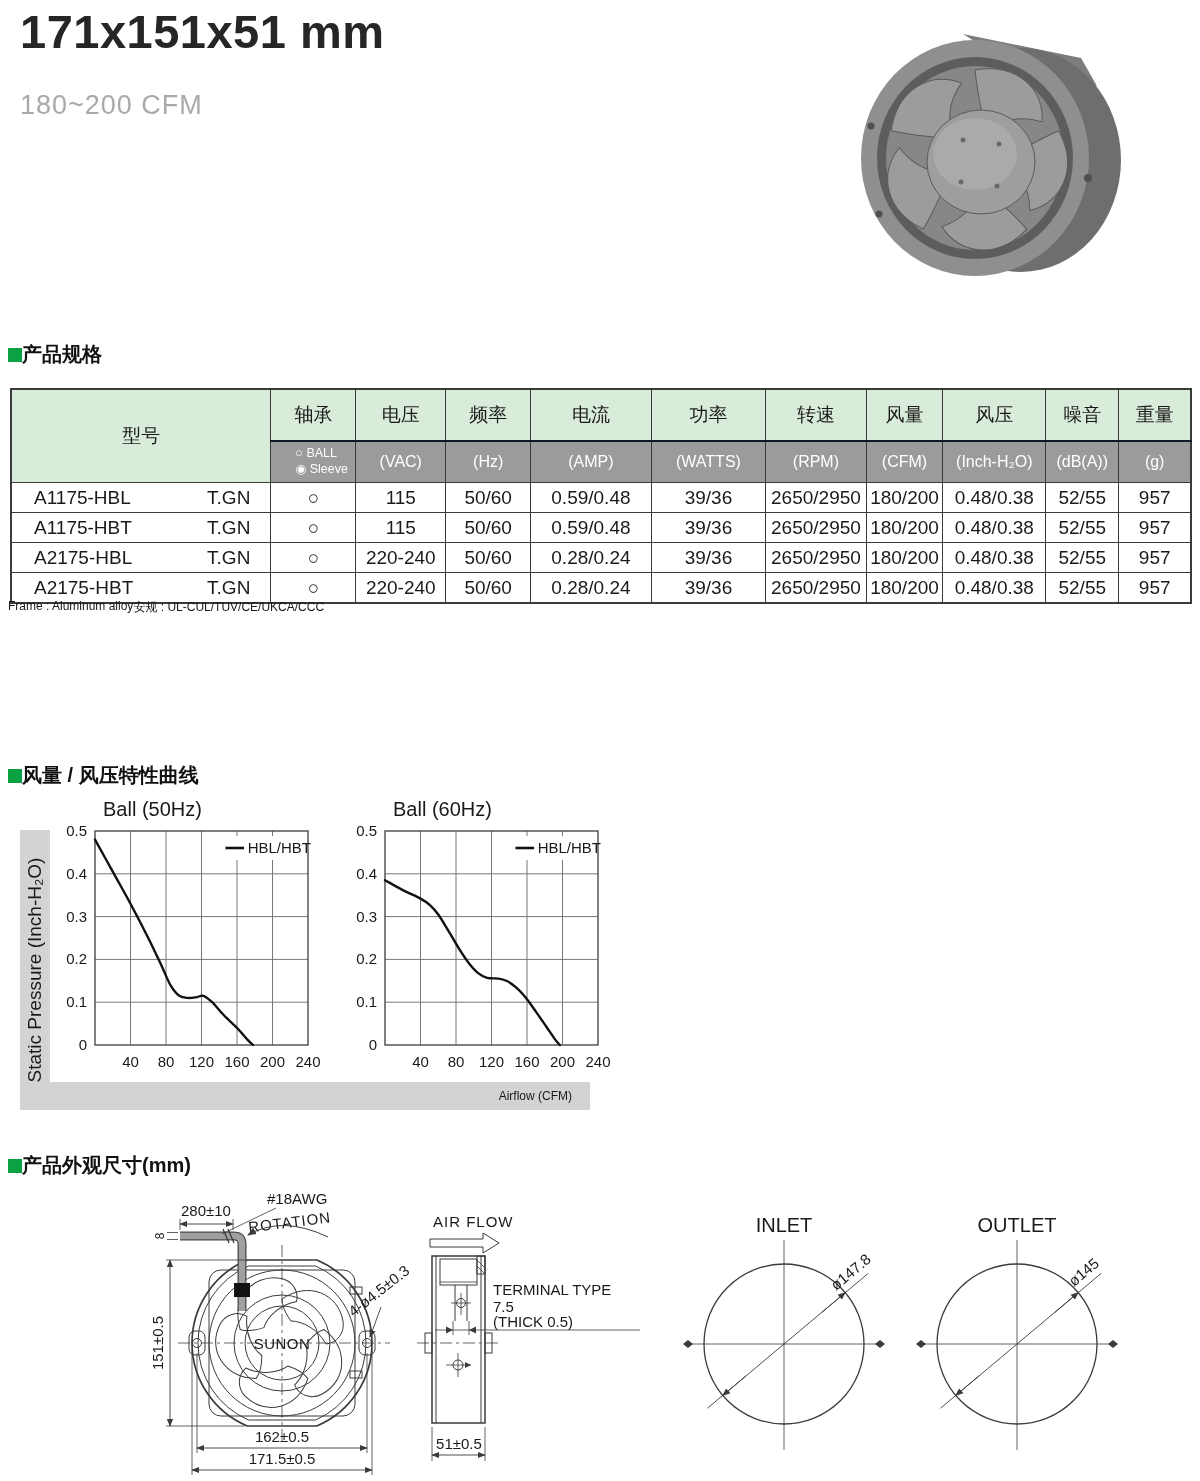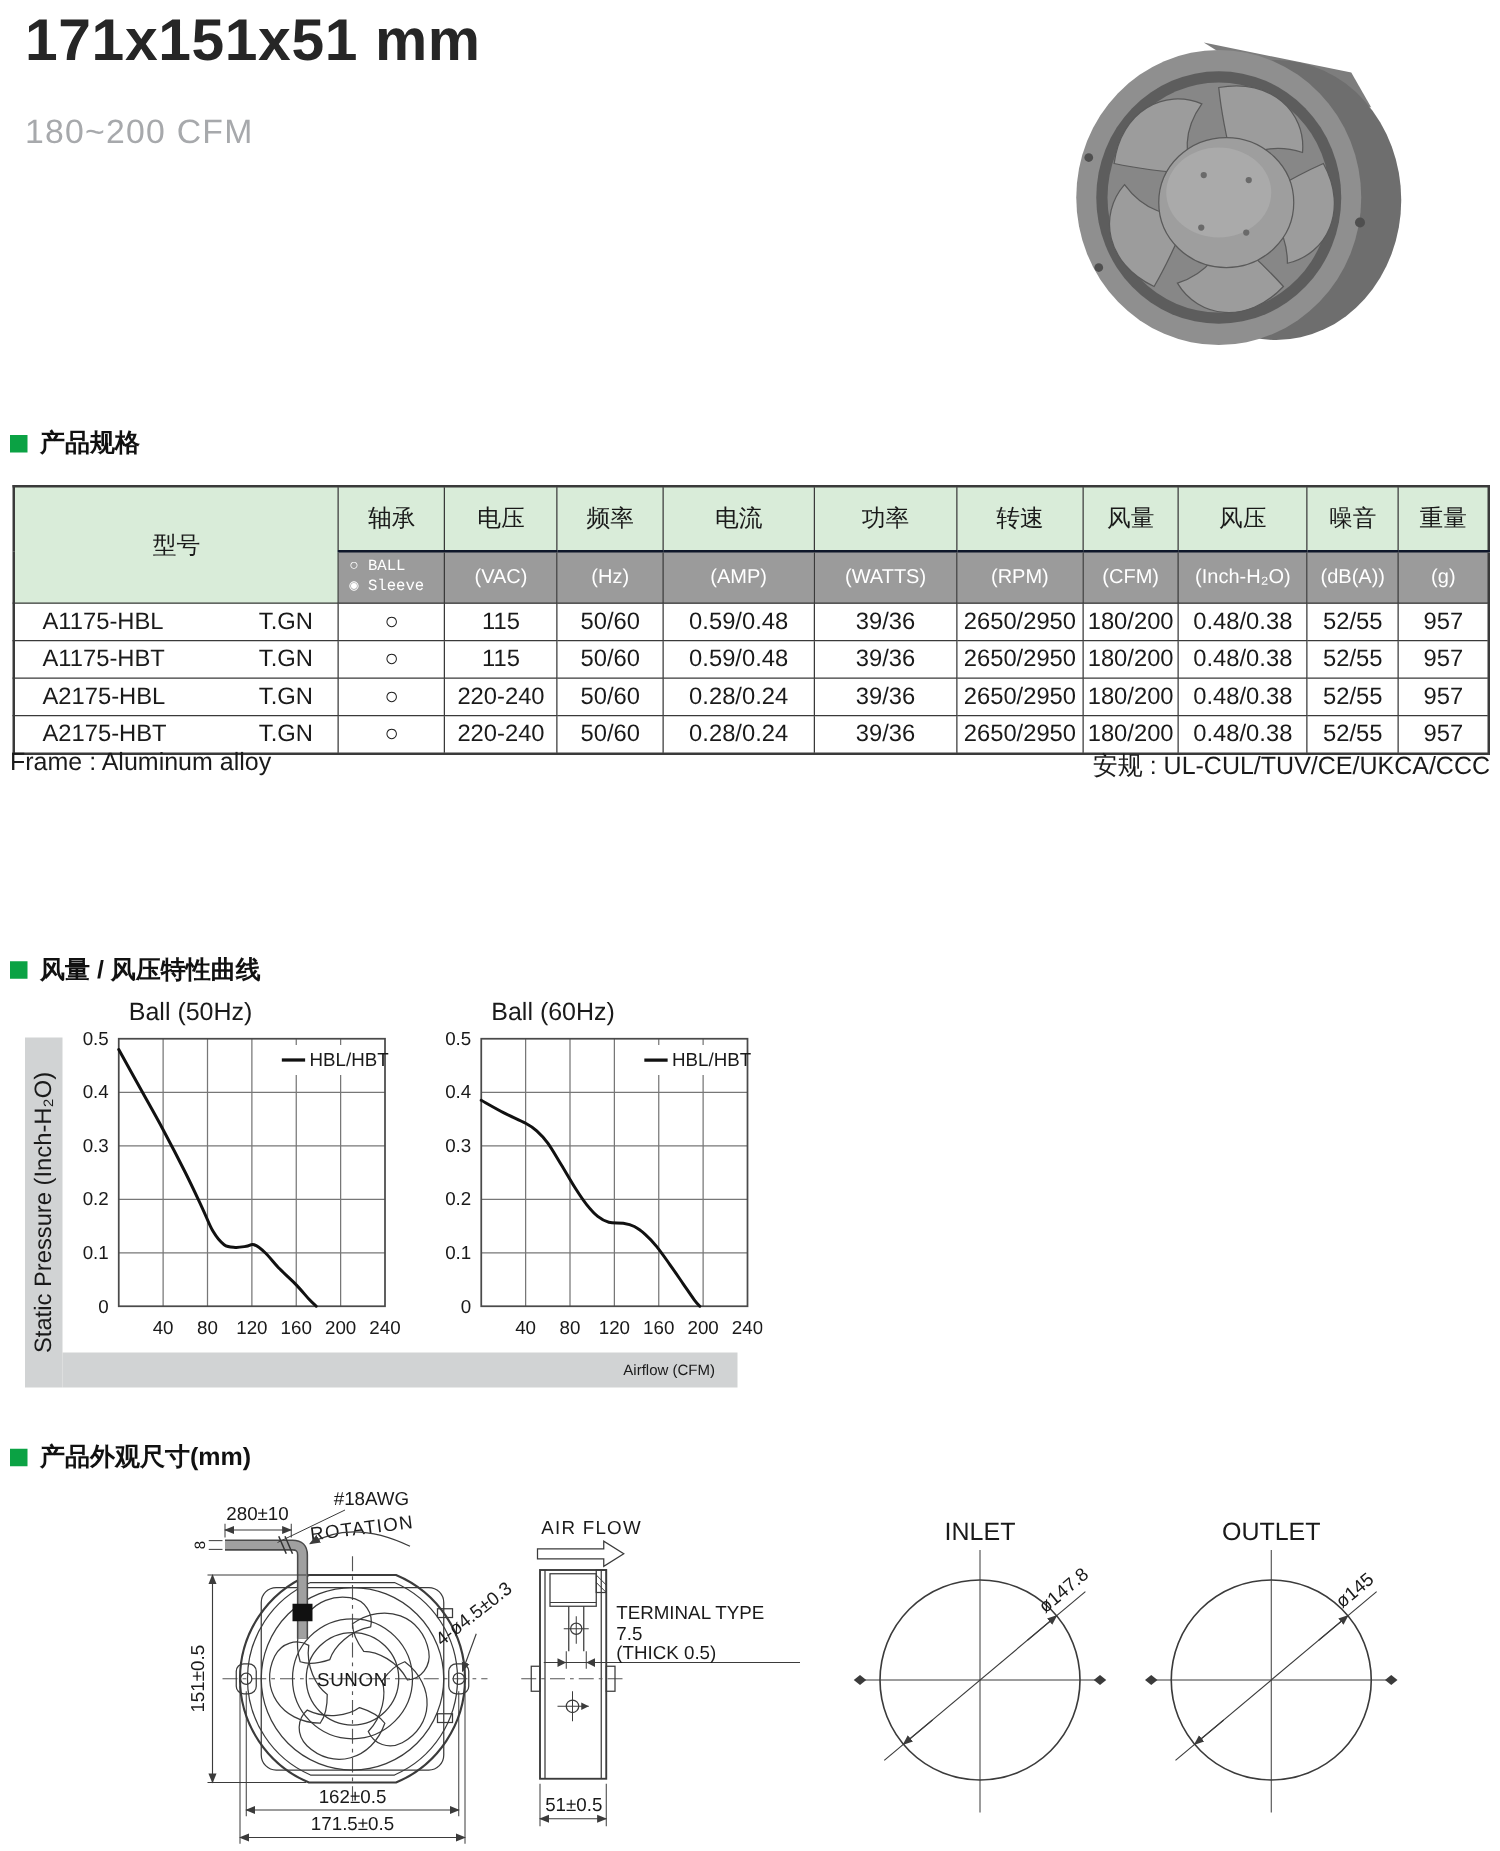--- a/index.html
+++ b/index.html
@@ -7,36 +7,36 @@
     width:1200px;height:1481px;position:relative;background:#ffffff;
     font-family:"Liberation Sans","DejaVu Sans",sans-serif;color:#1a1a1a;
     overflow:hidden;
   }
   .abs{position:absolute;}
   
   .title{left:20px;top:4px;font-size:47px;font-weight:bold;color:#262626;letter-spacing:.5px;}
   .subtitle{left:20px;top:90px;font-size:27px;color:#a7a9ac;letter-spacing:1px;}
   .photo{left:845px;top:28px;width:280px;height:262px;}
   
-  .sec-head{display:flex;align-items:center;gap:10px;font-size:20px;font-weight:bold;color:#111;}
+  .sec-head{display:flex;align-items:center;font-size:20px;font-weight:bold;color:#111;}
   .bullet{width:14px;height:14px;background:#0ba244;display:inline-block;}
   
   .spec-table-wrap{left:10px;top:388px;width:1182px;}
   table{border-collapse:collapse;width:100%;table-layout:fixed;}
   table{border:2px solid #3a3a3a;}
   th,td{border:1.5px solid #3a3a3a;text-align:center;vertical-align:middle;padding:0;}
   thead .r1 th{background:#d9ecd9;height:50px;font-size:19px;font-weight:normal;color:#1a1a1a;border-bottom:2px solid #0f172a;}
   thead .r1 th.model-h{border-bottom:1.5px solid #3a3a3a;}
   thead .r2 th{background:#9b9b9b;height:40px;color:#ffffff;font-size:16px;font-weight:normal;}
-  thead .r2 th.bearing-sub{font-size:12.5px;line-height:1.25;text-align:left;padding-left:8px;font-family:Liberation Mono, monospace;}
+  thead .r2 th.bearing-sub{font-size:12.5px;line-height:1.25;text-align:left;padding-left:24px;}
   tbody td{height:29px;font-size:19px;}
   tbody td.model-cell{padding:0 20px 0 22px;}
   .model-flex{display:flex;justify-content:space-between;align-items:center;}
   
-  .notes{left:8px;top:599px;width:1184px;display:flex;justify-content:space-between;font-size:20px;color:#1a1a1a;}
+  .notes{left:8px;top:599px;width:1184px;display:flex;font-size:12px;color:#1a1a1a;}
   
   .ybar{left:20px;top:830px;width:30px;height:280px;background:#d1d3d4;display:flex;align-items:center;justify-content:center;}
   .ybar span{transform:rotate(-90deg);white-space:nowrap;font-size:19px;color:#1a1a1a;}
   .xbar{left:50px;top:1082px;width:540px;height:28px;background:#d1d3d4;display:flex;align-items:center;justify-content:flex-end;padding-right:18px;box-sizing:border-box;font-size:12px;color:#1a1a1a;}
   svg text{font-family:"Liberation Sans","DejaVu Sans",sans-serif;}
   .draw text{fill:#1a1a1a;}
 </style>
 </head>
 <body>
 

